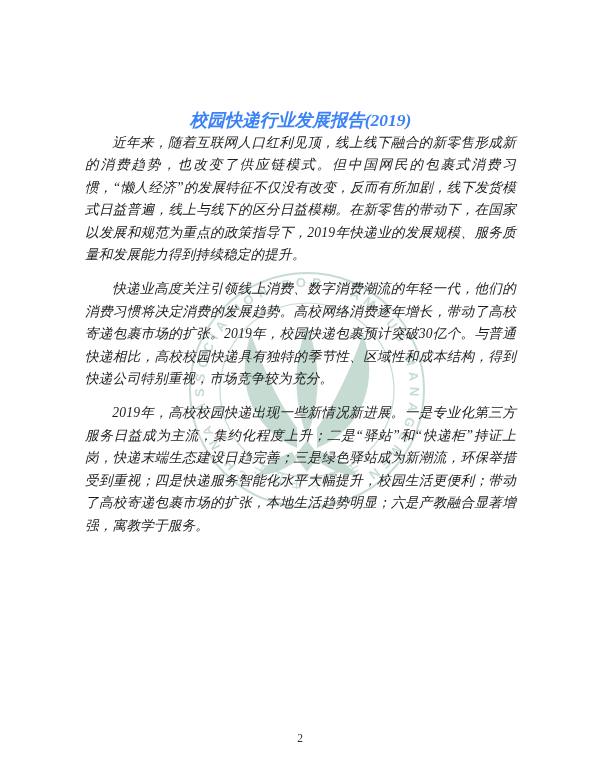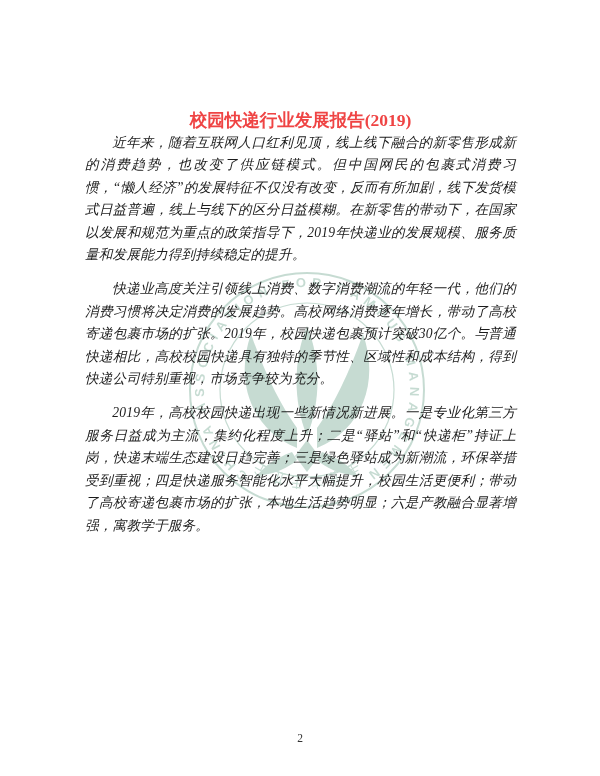--- a/index.html
+++ b/index.html
@@ -40,22 +40,23 @@
     top: 0;
     left: 85px;
     width: 431px;
     z-index: 1;
   }
   .doc-title {
     margin: 108px 0 0 0;
     text-align: center;
     font-size: 17.5px;
     font-weight: bold;
-    color: #ef4444;
+    color: #3b82f6;
     line-height: 24px;
+    font-style: italic;
   }
   .body-text {
     font-style: italic;
   }
   .body-text p {
     margin: 0 0 12px 0;
     font-size: 13.6px;
     line-height: 22.4px;
     text-align: justify;
     text-justify: inter-character;

